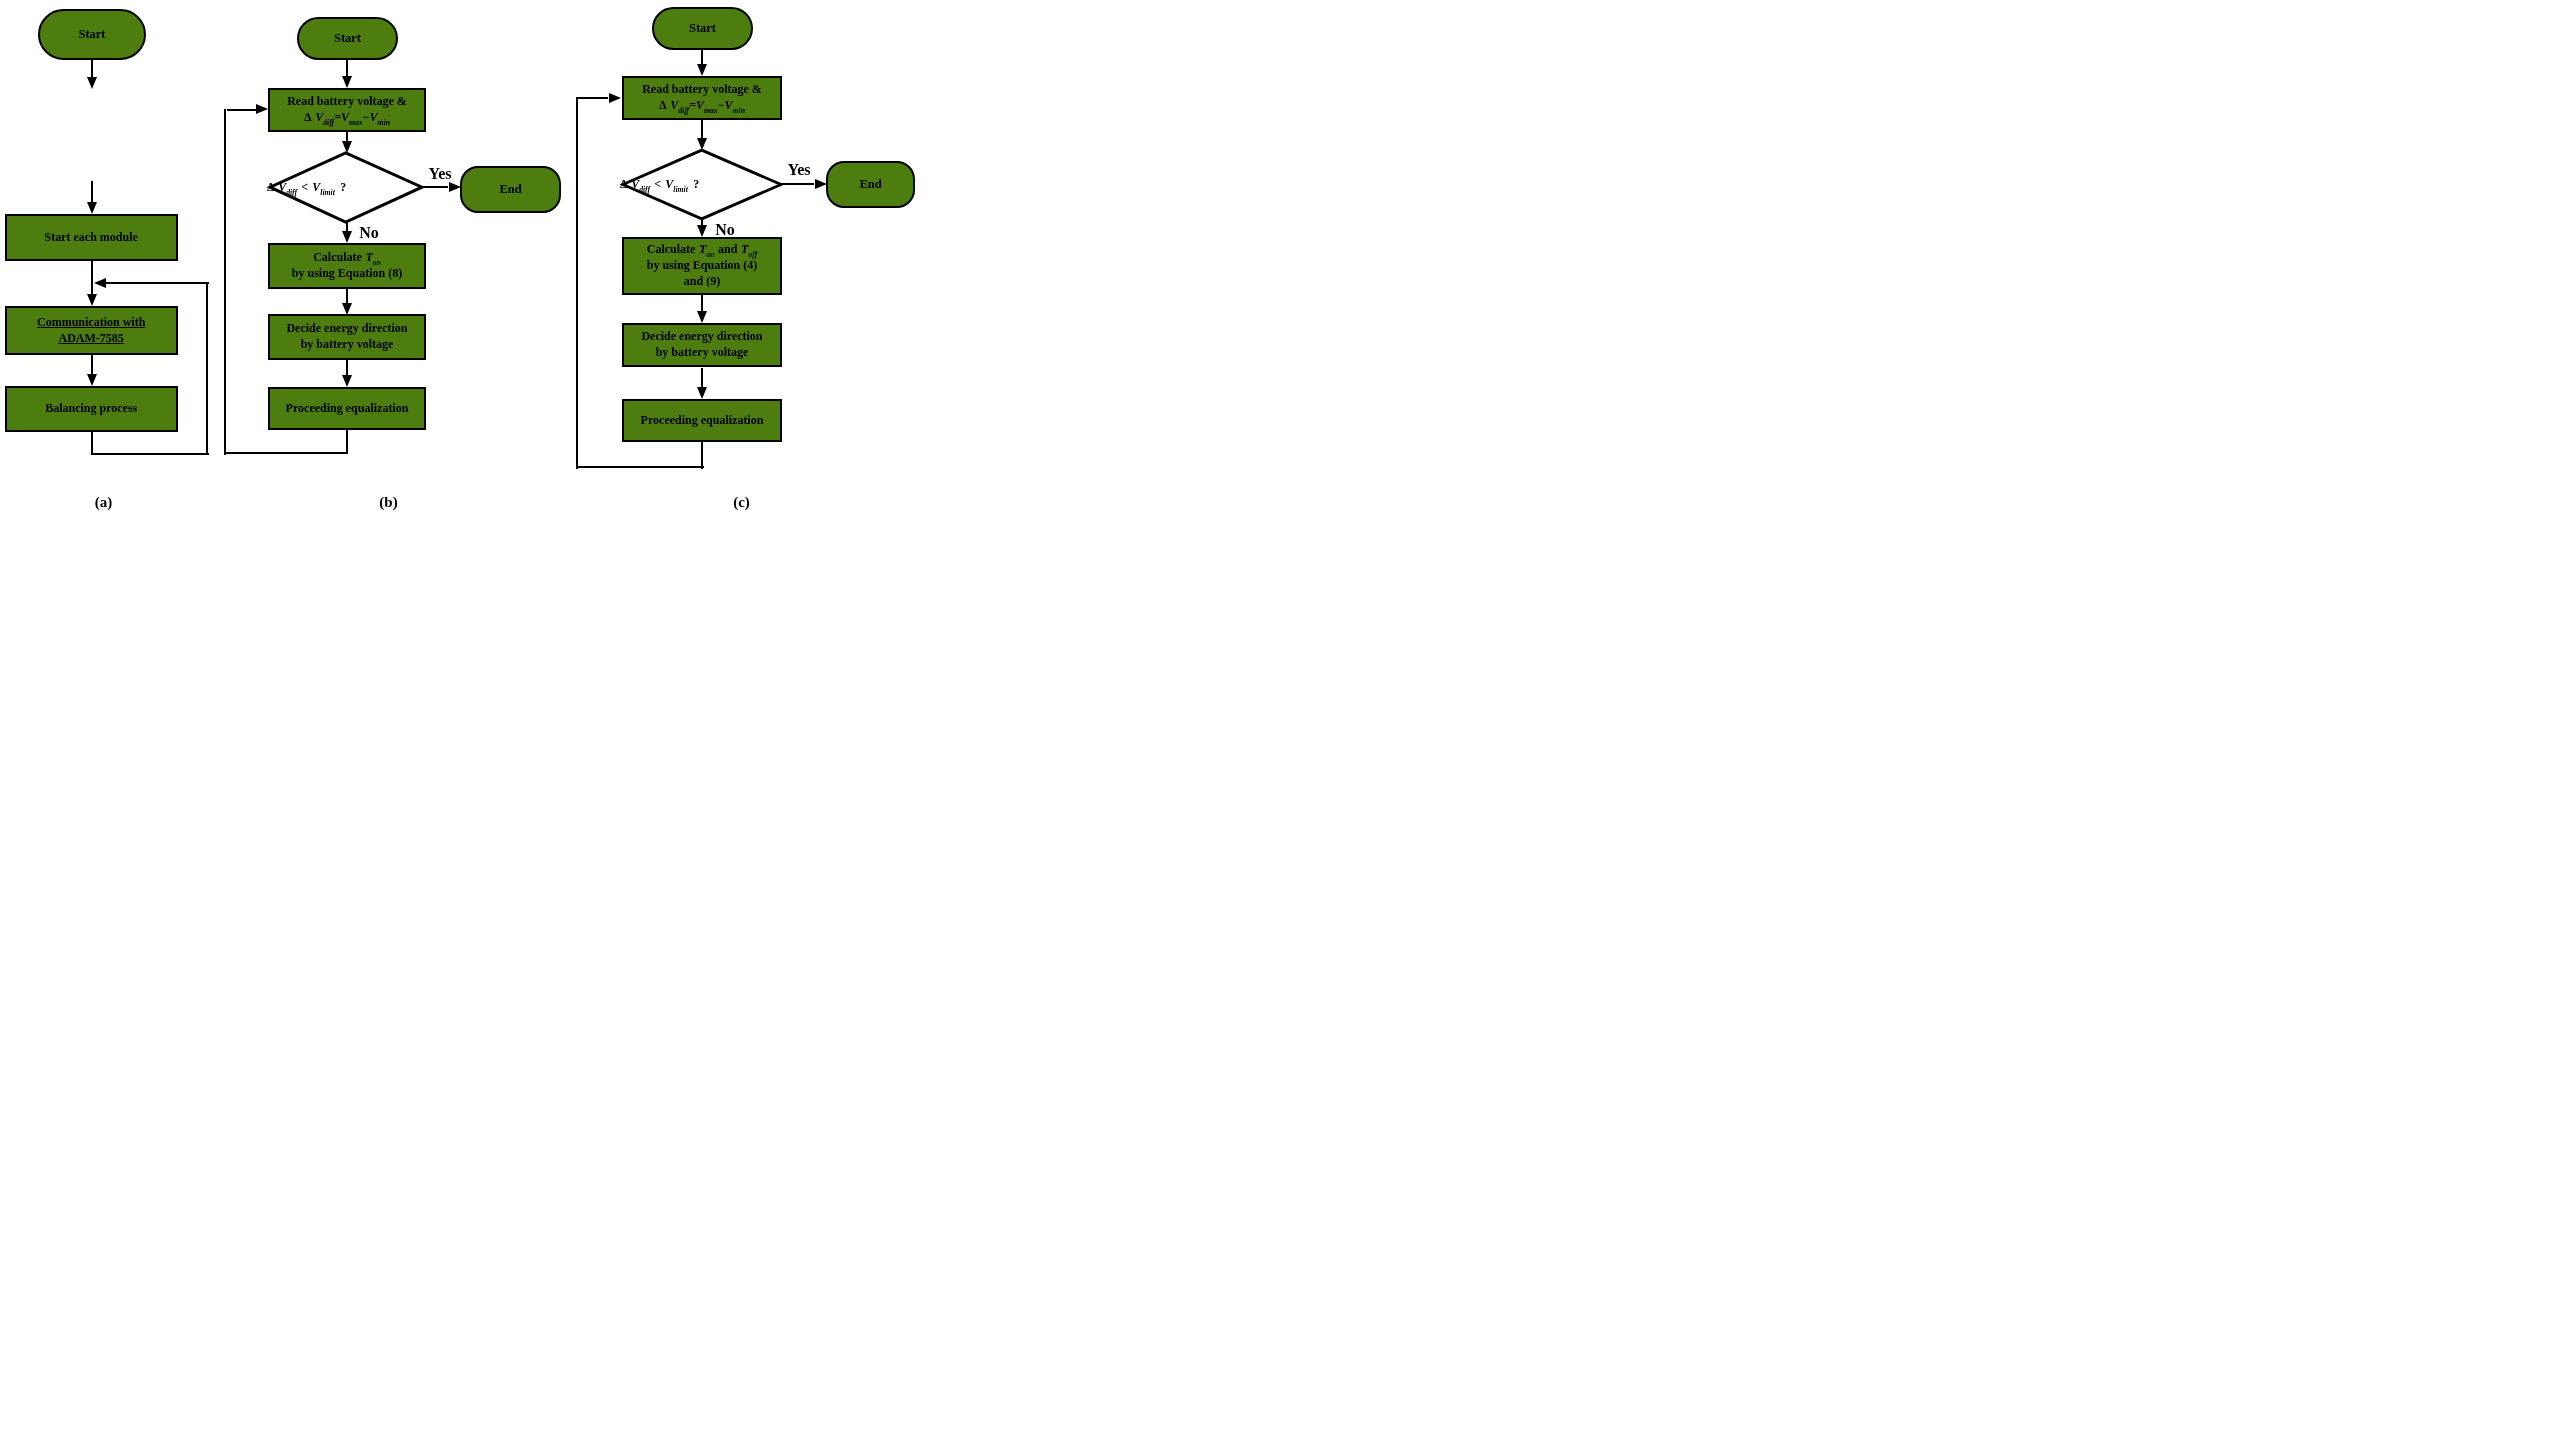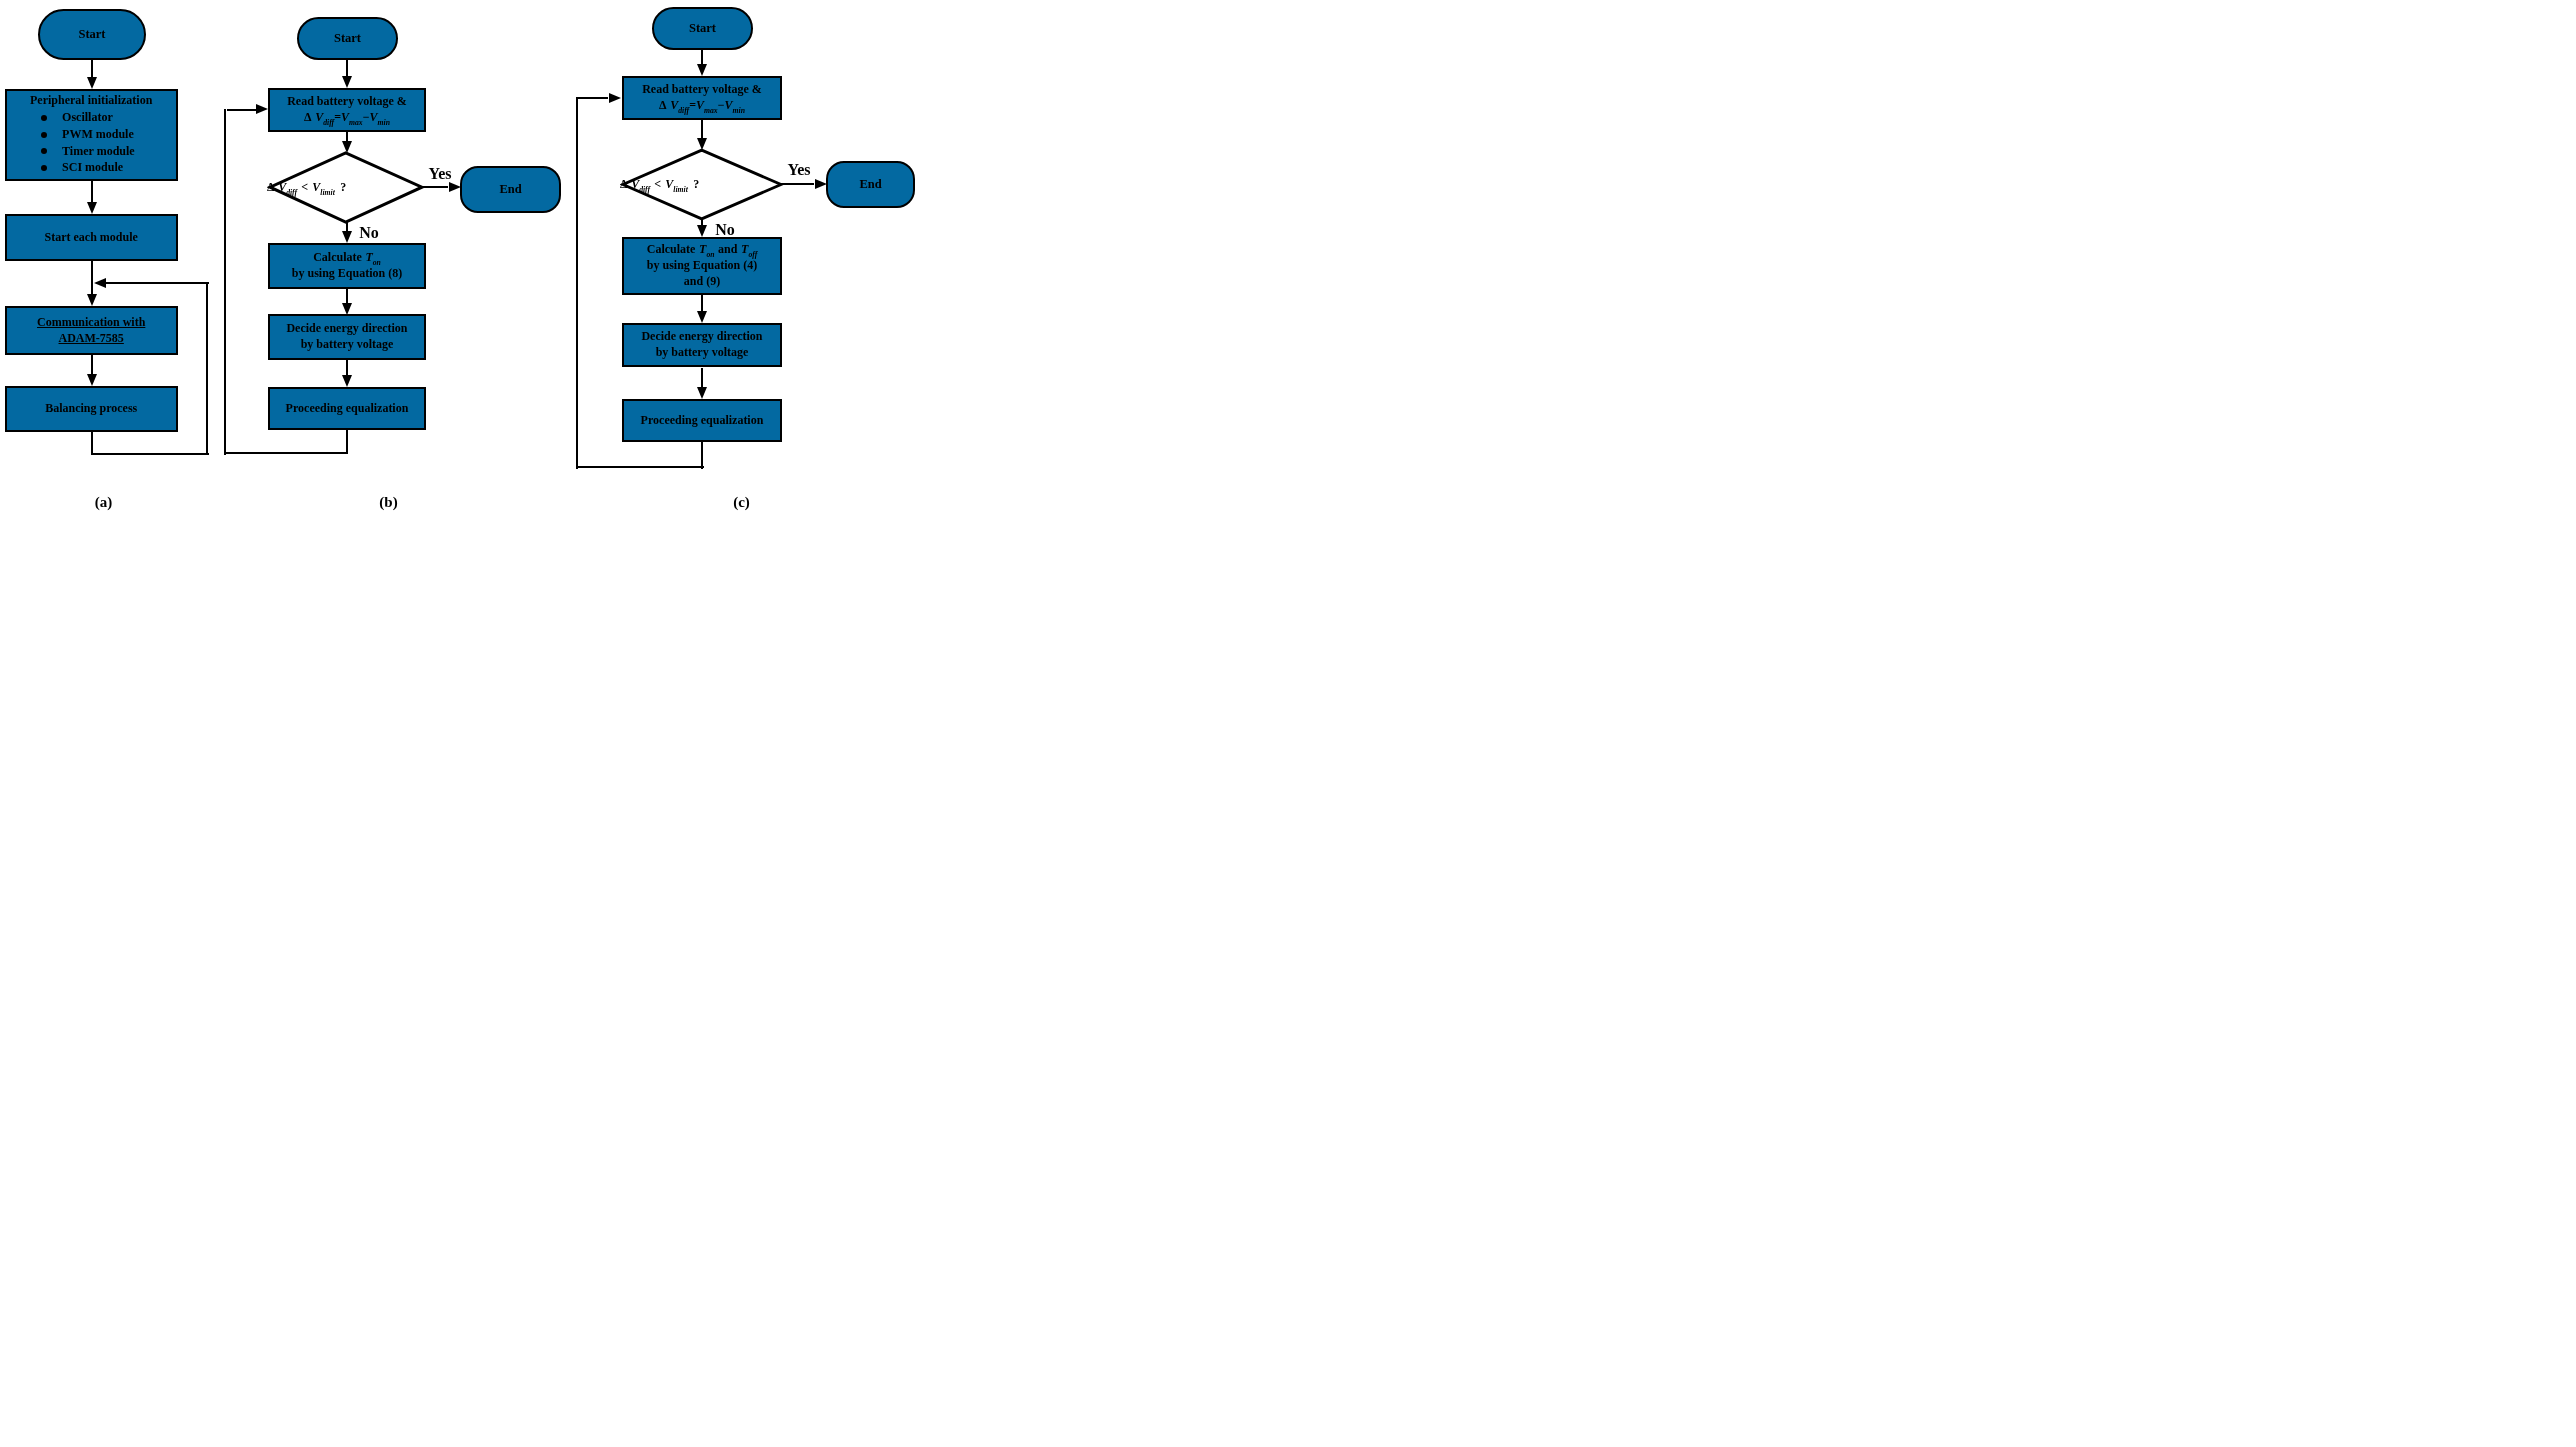--- a/index.html
+++ b/index.html
@@ -2,21 +2,21 @@
 <html style="font-size:9.5px"><head>
 <meta charset="utf-8">
 <style>
   html,body{margin:0;padding:0;background:#fff;}
   .canvas{
     position:relative;width:918px;height:516px;background:#ffffff;
     font-family:"Liberation Serif","DejaVu Serif",serif;font-weight:bold;color:#000;
     overflow:hidden;
   }
   .node{
-    position:absolute;border:2.4px solid #000;background:#0369a1;box-sizing:border-box;
+    position:absolute;border:2.4px solid #000;background:#4d7c0f;box-sizing:border-box;
     display:flex;flex-direction:column;align-items:center;justify-content:center;
     text-align:center;font-size:12px;line-height:1.32;
   }
   .oval{border-radius:25.5px;font-size:12.5px;}
   .endoval{border-radius:18px;font-size:12.5px;}
   .vline,.hline{position:absolute;background:#000;}
   .arr{position:absolute;width:0;height:0;}
   .arr.down{border-left:5.3px solid transparent;border-right:5.3px solid transparent;border-top:12px solid #000;}
   .arr.right{border-top:5.3px solid transparent;border-bottom:5.3px solid transparent;border-left:12px solid #000;}
   .arr.left{border-top:5.3px solid transparent;border-bottom:5.3px solid transparent;border-right:12px solid #000;}
@@ -45,39 +45,20 @@
 
 <div class="canvas">
 
   <div class="node oval" style="left:38px;top:9px;width:108px;height:51px;">
     <span>Start</span>
   </div>
 
   <div class="vline" style="left:91px;top:59px;width:2.4px;height:19.6px;"></div>
   <div class="arr down" style="left:87px;top:77px;"></div>
 
-  <div class="node init-box" style="left:4.7px;top:89px;width:173px;height:92px;">
-    <div class="init-title">Peripheral initialization</div>
-    <div class="init-item">
-      <span class="bullet"></span>
-      <span>Oscillator</span>
-    </div>
-    <div class="init-item">
-      <span class="bullet"></span>
-      <span>PWM module</span>
-    </div>
-    <div class="init-item">
-      <span class="bullet"></span>
-      <span>Timer module</span>
-    </div>
-    <div class="init-item">
-      <span class="bullet"></span>
-      <span>SCI module</span>
-    </div>
-  </div>
 
   <div class="vline" style="left:91px;top:181px;width:2.4px;height:21.4px;"></div>
   <div class="arr down" style="left:87px;top:202px;"></div>
 
   <div class="node" style="left:4.7px;top:214px;width:173px;height:47px;">
     <span>Start each module</span>
   </div>
 
   <div class="vline" style="left:91px;top:261px;width:2.4px;height:33px;"></div>
   <div class="arr left" style="left:94px;top:278px;"></div>

